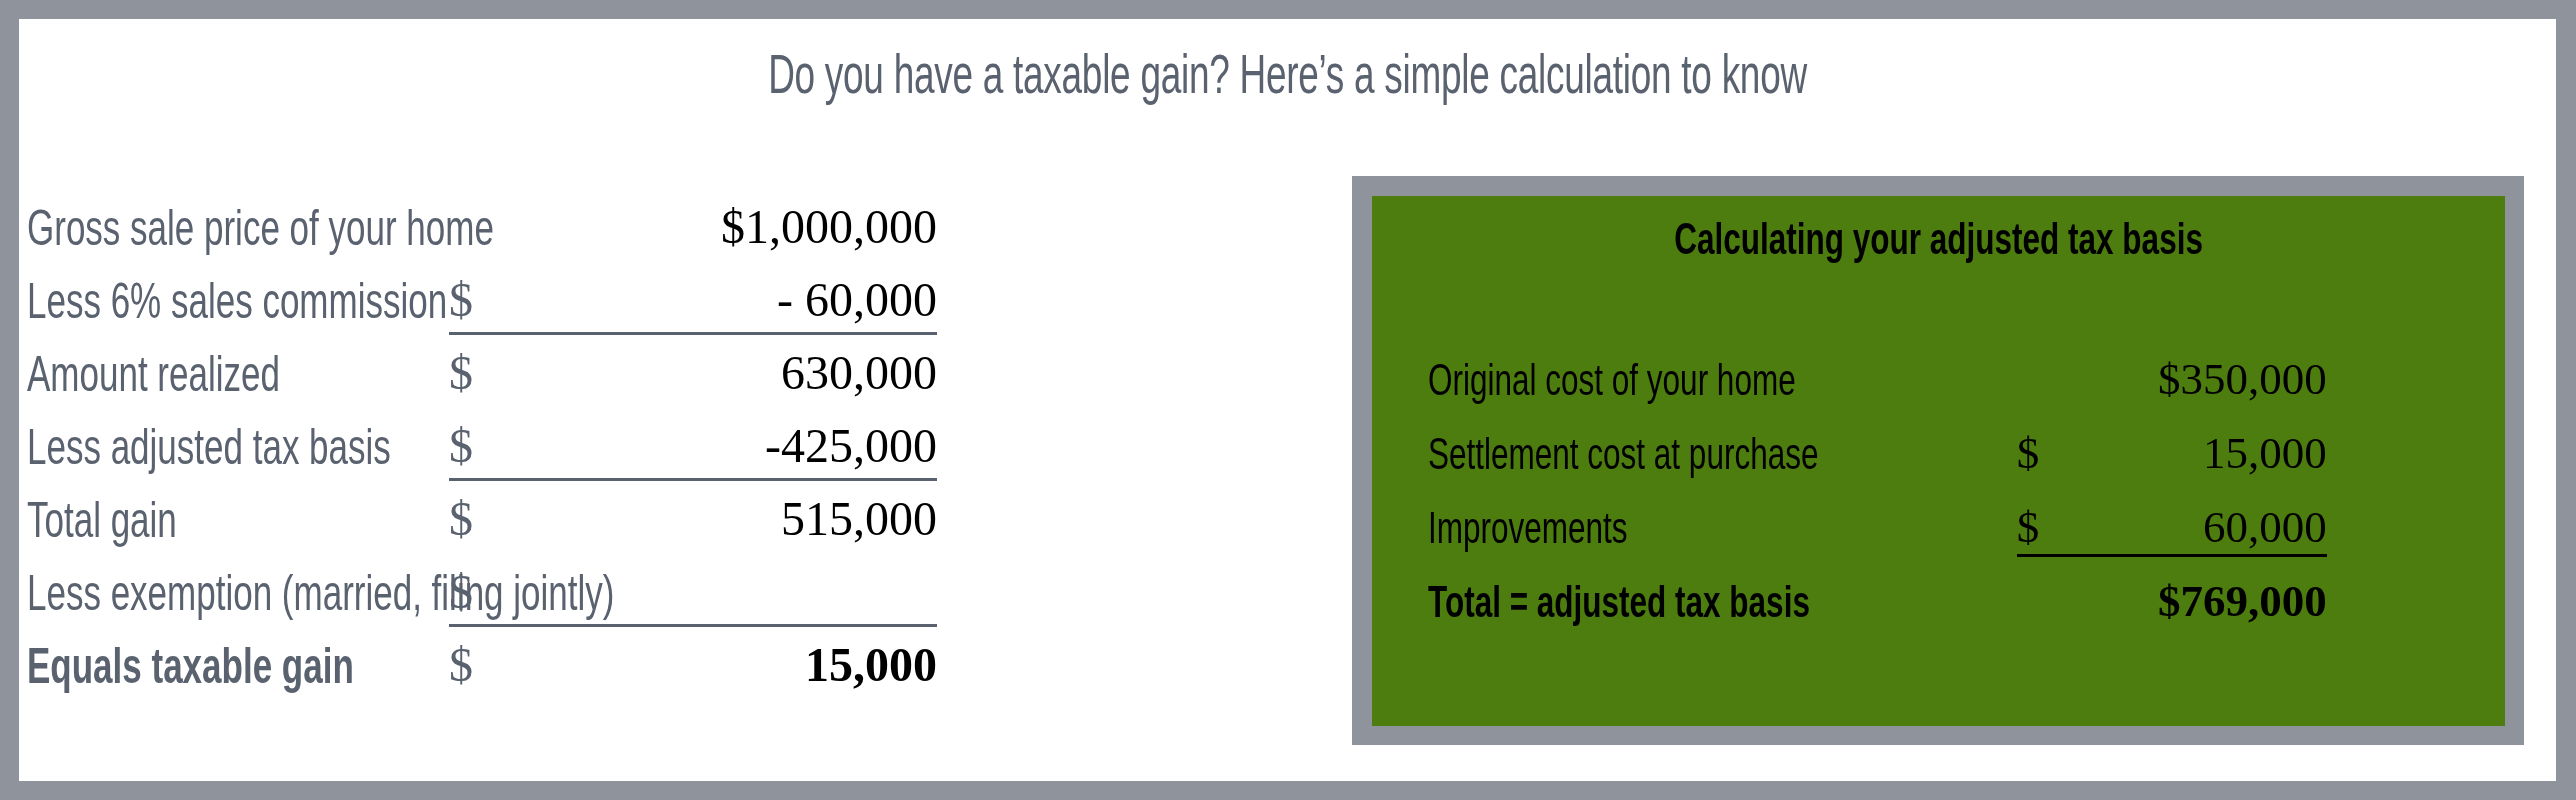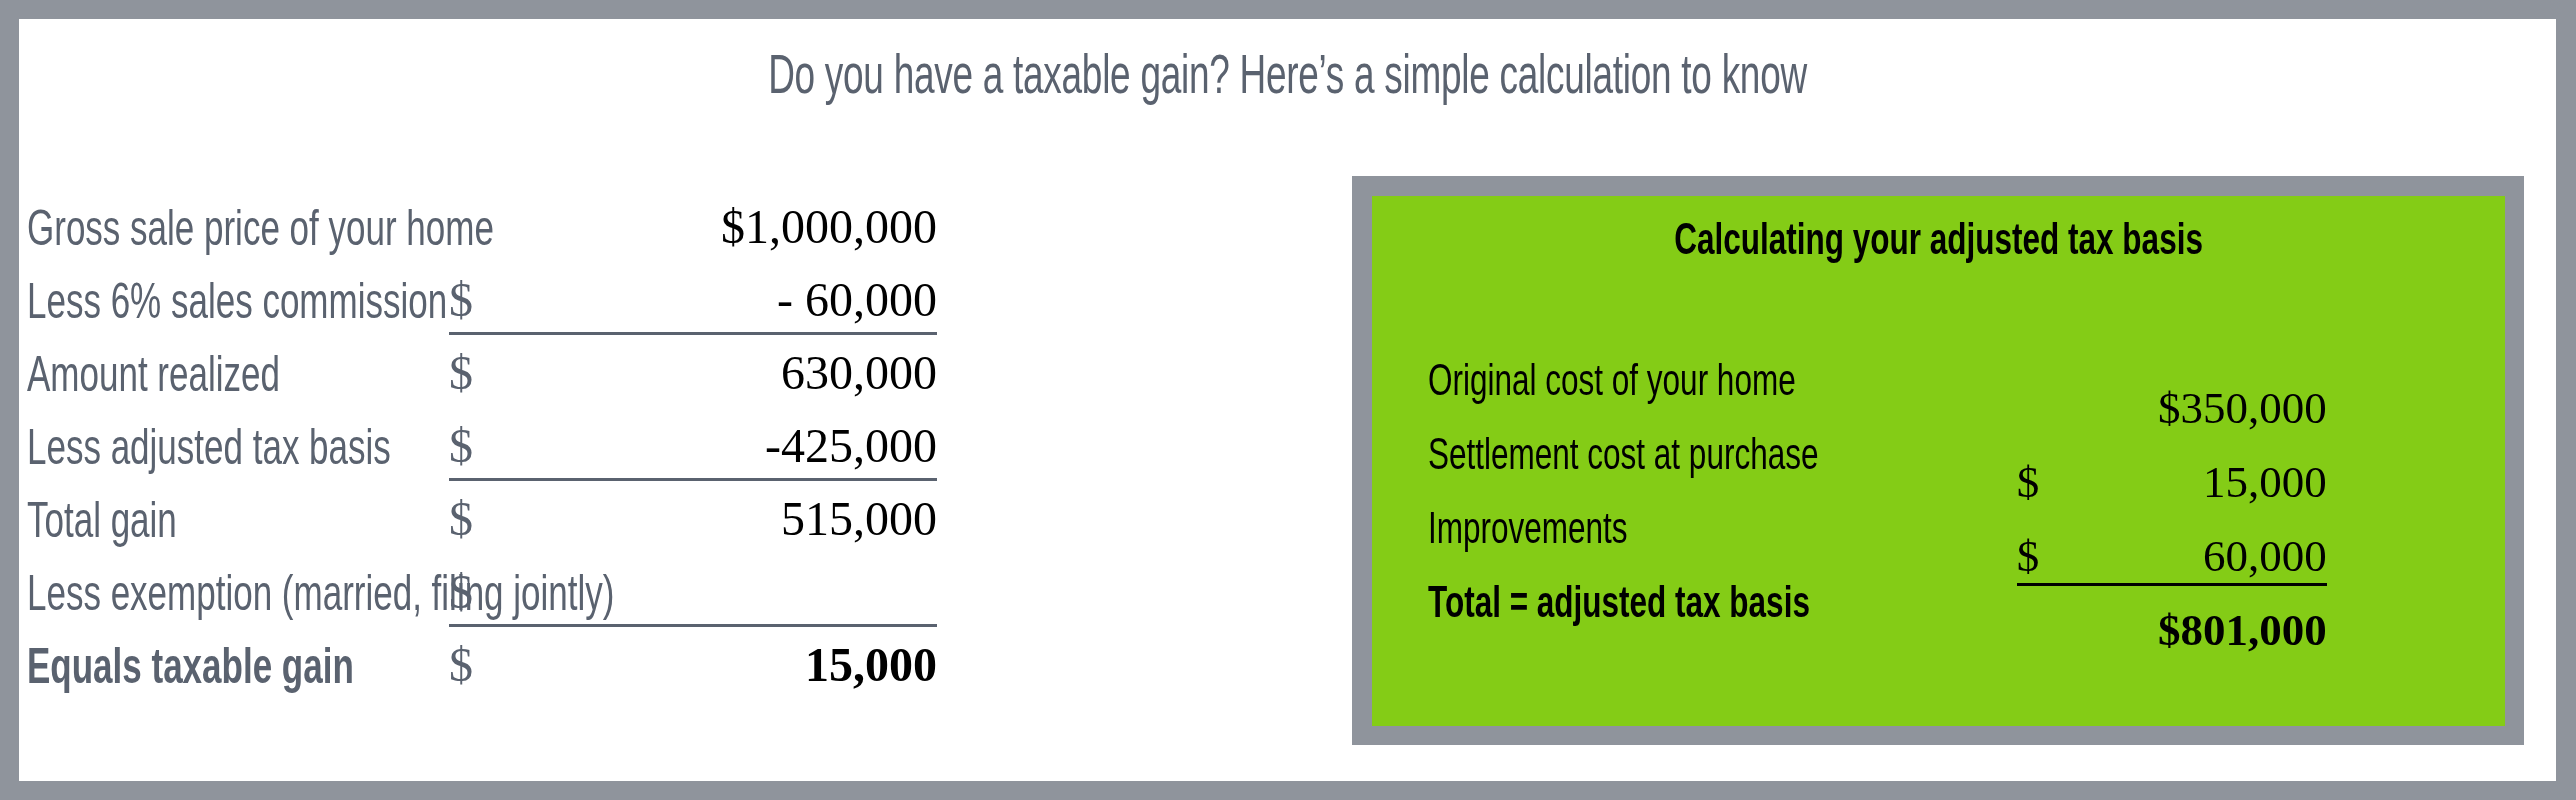--- a/index.html
+++ b/index.html
@@ -126,21 +126,21 @@
     top: 157px;
     width: 1172px;
     height: 569px;
     background: #8F949C;       
     box-sizing: border-box;
     padding: 19.4px;
   }
   #blue-inner {
     width: 100%;
     height: 100%;
-    background: #84cc16;       
+    background: #4d7c0f;       
     box-sizing: border-box;
     position: relative;
   }
   #panel-title {
     position: absolute;
     left: 0;
     top: 17px;
     width: 100%;
     text-align: center;
     color: #000000;
@@ -161,21 +161,20 @@
   #panel-rows .row .label {
     color: #000000;
     font-size: 45px;
     line-height: 57px;
     transform: scaleX(0.70);
   }
   #panel-rows .row .value {
     left: 589px;
     width: 310px;
     height: 57px;
-    margin-top: 29px;
   }
   #panel-rows .row .value .inner { height: 56px; }
   #panel-rows .row .value .cur,
   #panel-rows .row .value .amt {
     color: #000000;
     font-size: 45px;
     line-height: 56px;
   }
   #panel-rows .row .value.ruled::after {
     background: #000000;
@@ -282,21 +281,21 @@
                 <div class="inner">
                   <span class="cur">$</span>
                   <span class="amt">60,000</span>
                 </div>
               </div>
             </div>
             <div class="row bold">
               <div class="label">Total = adjusted tax basis</div>
               <div class="value glued">
                 <div class="inner">
-                  <span class="amt">$801,000</span>
+                  <span class="amt">$769,000</span>
                 </div>
               </div>
             </div>
           </div>
       </div>
     </div>
 
   </div>
 </div>
 

